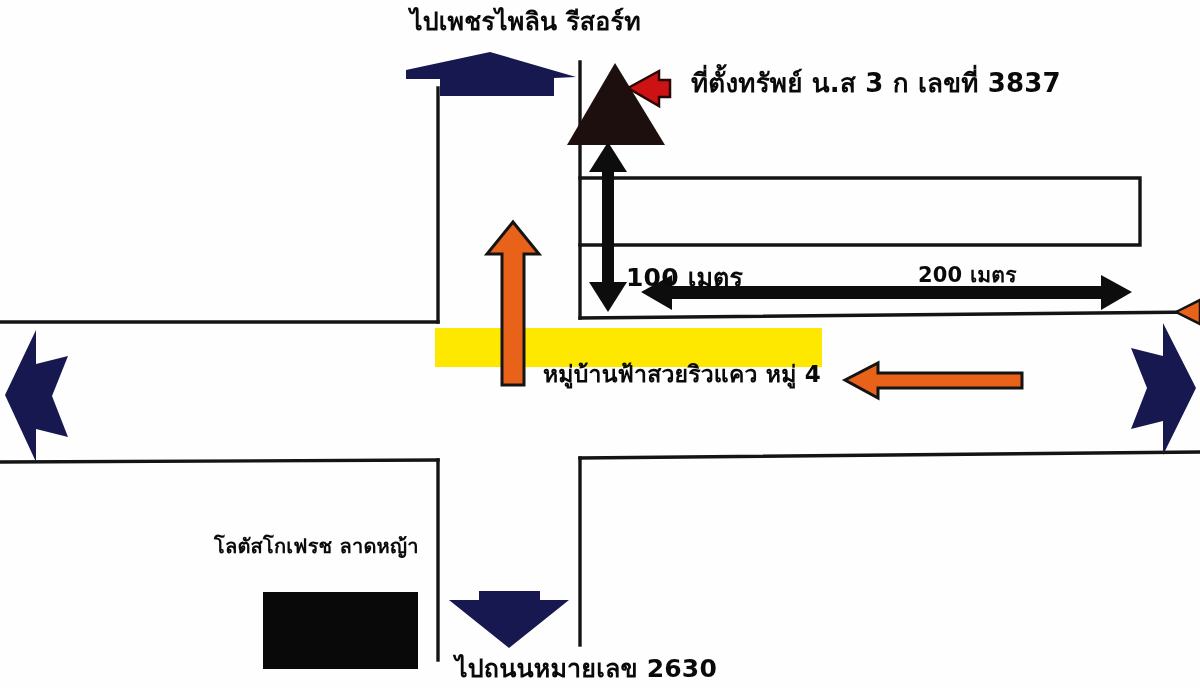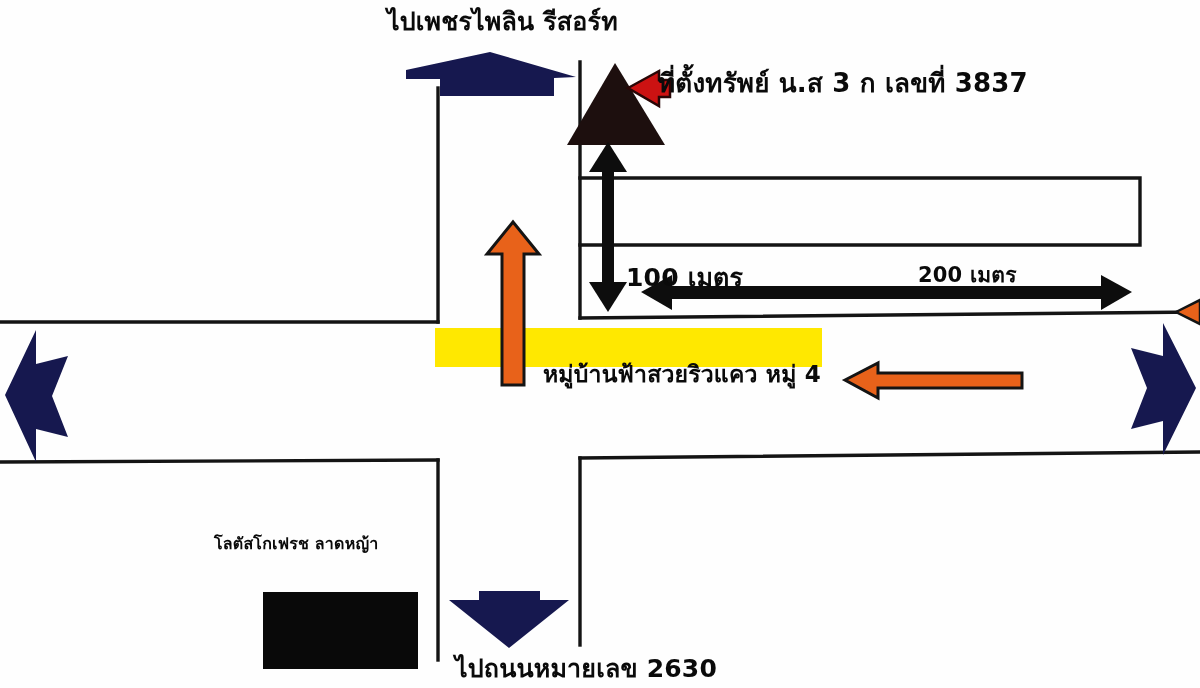--- a/index.html
+++ b/index.html
@@ -26,26 +26,26 @@
   }
   .maplabel {
     position: absolute;
     font-family: "DejaVu Sans", "Liberation Sans", sans-serif;
     font-weight: bold;
     color: #0a0a0a;
     white-space: nowrap;
     line-height: 1.1;
     letter-spacing: 0.2px;
   }
-  #label-top-resort   { left: 387px; top: 8px;   font-size: 25px; }
-  #label-property     { left: 658px; top: 69px;  font-size: 26px; }
+  #label-top-resort   { left: 410px; top: 8px;   font-size: 25px; }
+  #label-property     { left: 691px; top: 69px;  font-size: 26px; }
   #label-dist-100     { left: 626px; top: 264px; font-size: 25px; }
   #label-dist-200     { left: 918px; top: 264px; font-size: 21px; }
   #label-village      { left: 543px; top: 334px; font-size: 23px; z-index: 4; margin-top: 28px; }
-  #label-lotus        { left: 214px; top: 535px; font-size: 16px; }
+  #label-lotus        { left: 214px; top: 535px; font-size: 20px; }
   #label-road-3050    { left: 455px; top: 655px; font-size: 25px; }
 </style>
 </head>
 <body>
 
 <div id="map-root">
 
   <svg id="map-svg" viewBox="0 0 1200 688">
 
     <g stroke="#141414" fill="none" stroke-width="3.4" stroke-linecap="square">

